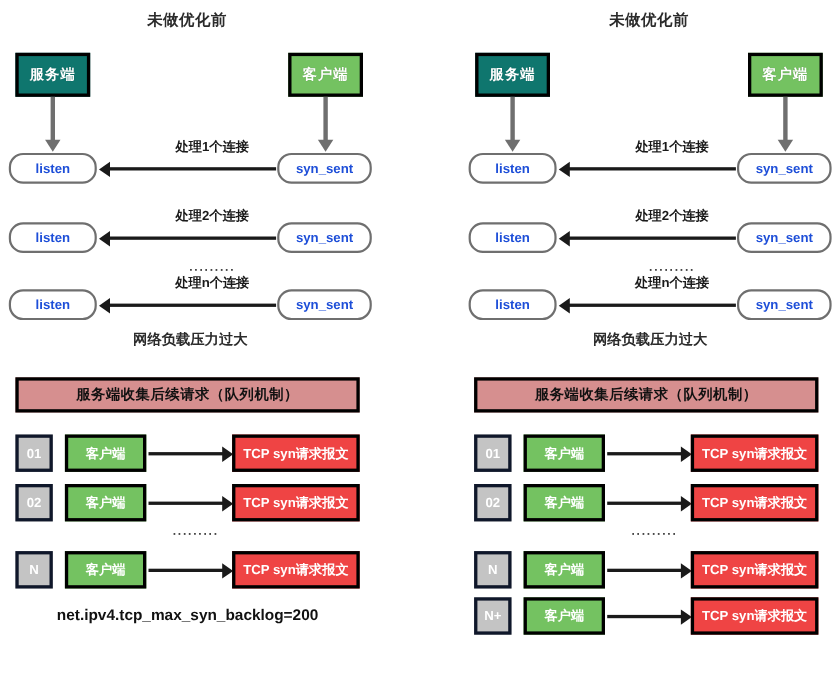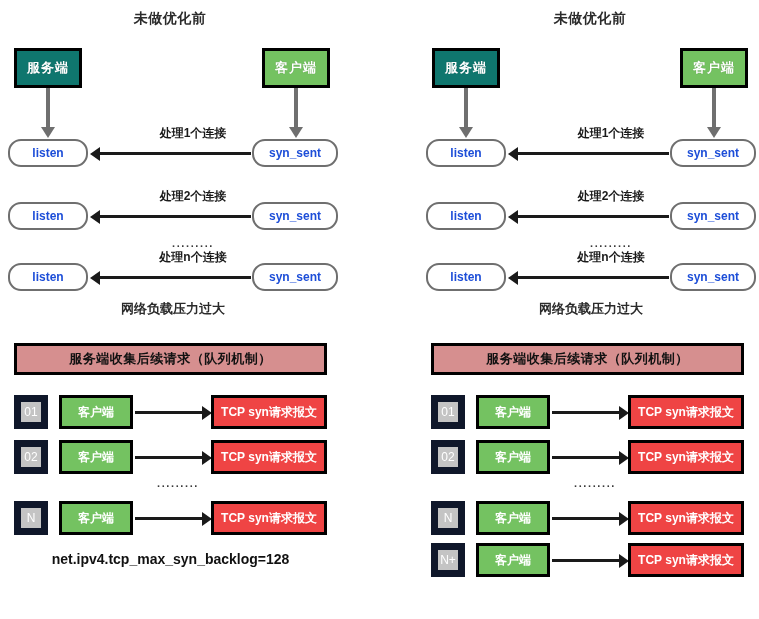--- a/index.html
+++ b/index.html
@@ -151,27 +151,27 @@
     align-items: center;
     justify-content: center;
     font-size: 13px;
     font-weight: bold;
     color: #111111;
     letter-spacing: .5px;
   }
   .idx-box {
     position: absolute;
     box-sizing: border-box;
-    border: 7px solid #0f172a;
+    border: 3px solid #0f172a;
     background: #c4c4c4;
     display: flex;
     align-items: center;
     justify-content: center;
     font-size: 12px;
-    font-weight: normal;
+    font-weight: bold;
     color: #ffffff;
   }
   .cli-box {
     position: absolute;
     box-sizing: border-box;
     border: 3px solid #000000;
     background: #74c261;
     display: flex;
     align-items: center;
     justify-content: center;
@@ -261,21 +261,21 @@
   <div class="h-arrow-right" style="left:135px;top:456px;width:68px;"></div>
   <div class="syn-box" style="left:211px;top:440px;width:116px;height:34px;">TCP syn请求报文</div>
 
   <div class="dots" style="left:133px;top:480px;width:90px;text-align:center;">·········</div>
 
   <div class="idx-box" style="left:14px;top:501px;width:34px;height:34px;">N</div>
   <div class="cli-box" style="left:59px;top:501px;width:74px;height:34px;">客户端</div>
   <div class="h-arrow-right" style="left:135px;top:517px;width:68px;"></div>
   <div class="syn-box" style="left:211px;top:501px;width:116px;height:34px;">TCP syn请求报文</div>
 
-  <div class="caption" style="left:14px;top:551px;width:313px;">net.ipv4.tcp_max_syn_backlog=128</div>
+  <div class="caption" style="left:14px;top:551px;width:313px;">net.ipv4.tcp_max_syn_backlog=200</div>
 </div>
 
 <div class="panel" id="panel-right">
 
   <div class="panel-title" style="left:40px;width:340px;">未做优化前</div>
 
   <div class="node-box node-server" style="left:52px;top:48px;width:68px;height:40px;">
     <span>服务端</span>
   </div>
   <div class="node-box node-client" style="left:300px;top:48px;width:68px;height:40px;">

